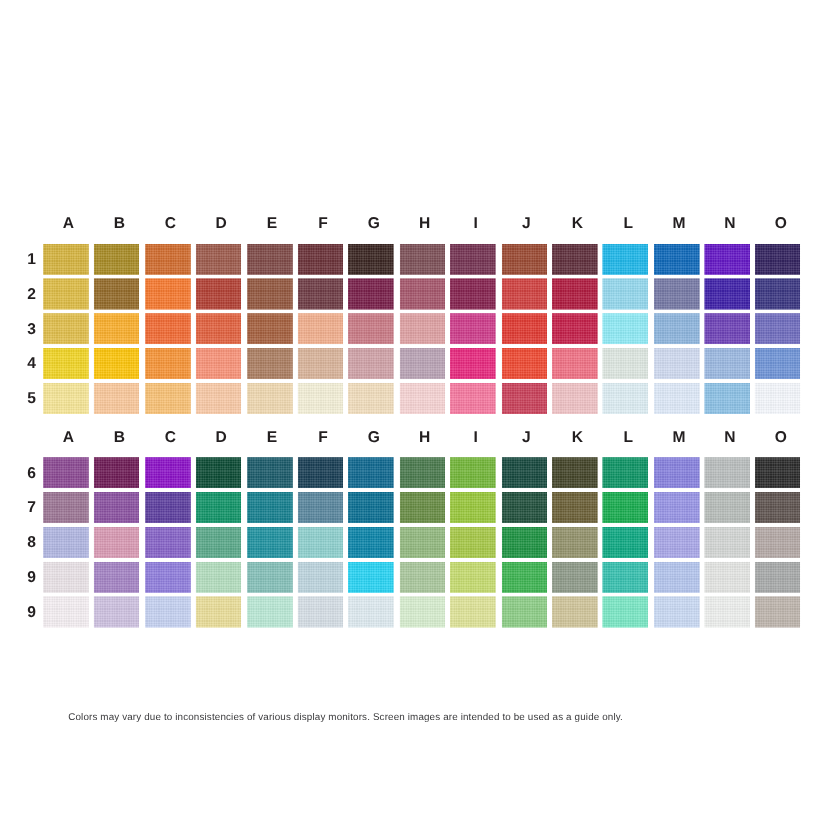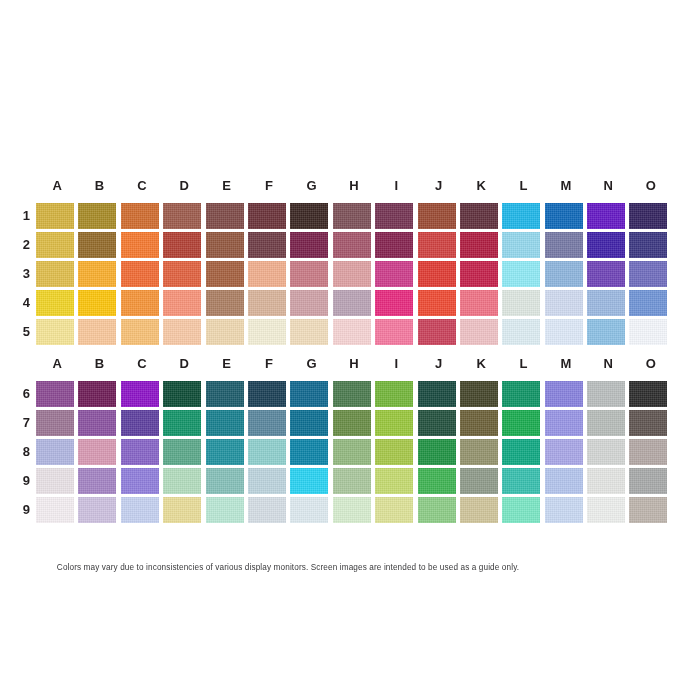--- a/index.html
+++ b/index.html
@@ -94,21 +94,21 @@
     font-weight: 700;
     text-align: right;
     line-height: 26px;
     color: #231f20;
   }
 
   
   .footer-note {
     position: absolute;
     left: 0;
-    top: 563px;
+    top: 593px;
     width: 576px;
     text-align: center;
     font-size: 8.2px;
     letter-spacing: 0.12px;
     color: #3a3a3c;
     font-family: "Liberation Sans", sans-serif;
   }
 </style>
 </head>
 <body>

